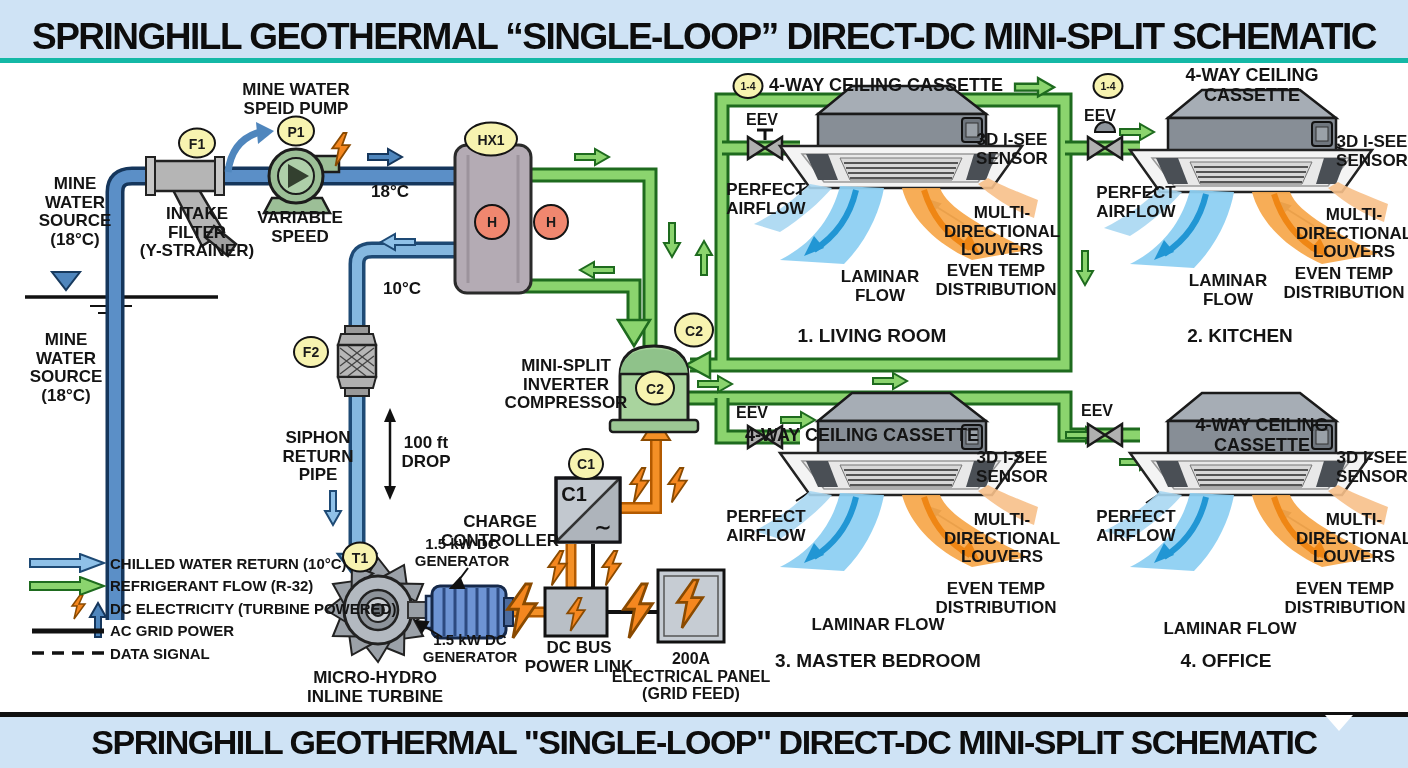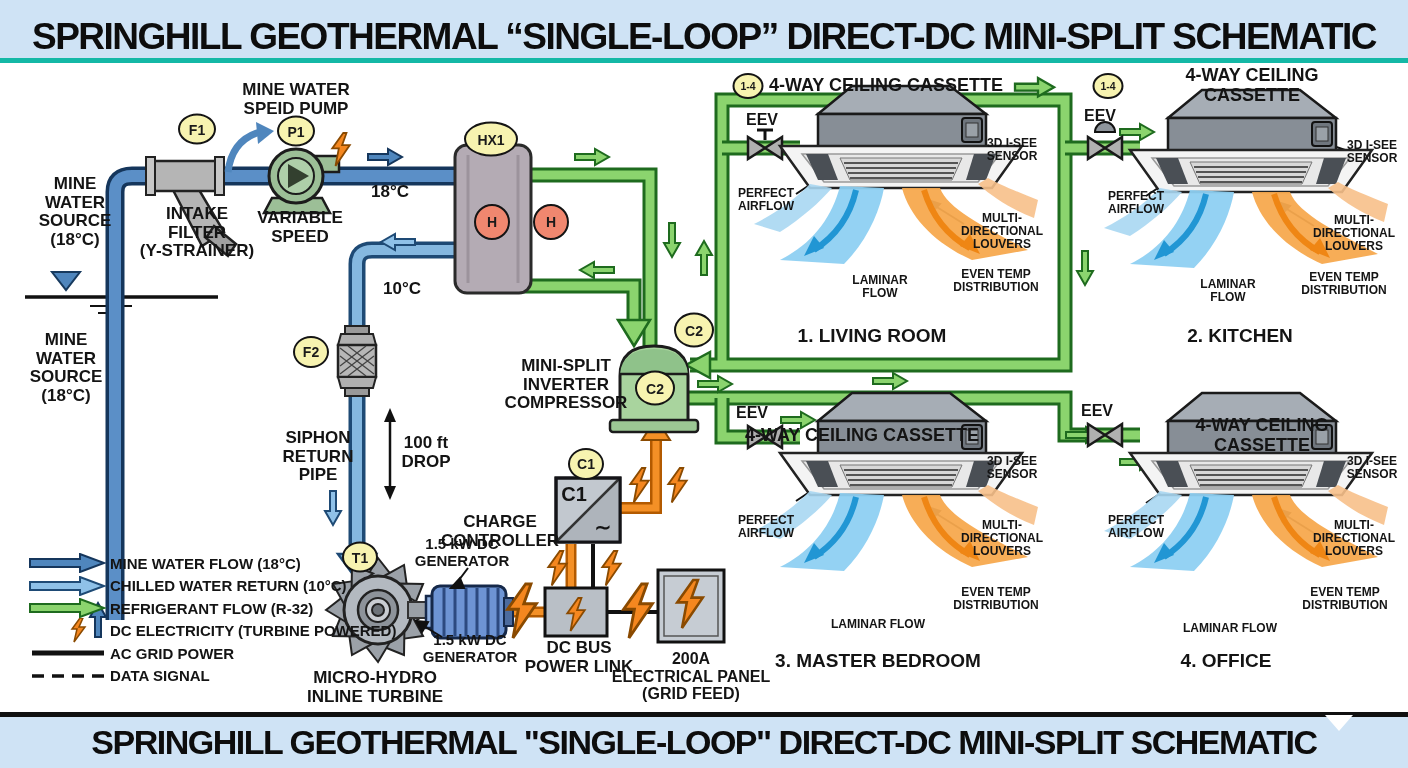--- a/index.html
+++ b/index.html
@@ -7,21 +7,21 @@
          font-family:"Liberation Sans",sans-serif;color:#141414;}
   svg.art{position:absolute;left:0;top:0;}
   .bar{position:absolute;left:0;width:1408px;background:#cfe3f5;display:flex;
        align-items:center;justify-content:center;font-weight:bold;color:#0d0d0d;}
   .bar.top{top:0;height:58px;border-bottom:5px solid #14b8a6;font-size:37px;letter-spacing:-1.5px;align-items:flex-end;}
   .bar.bottom{bottom:0;height:51px;border-top:5px solid #101010;font-size:34px;letter-spacing:-1.5px;}
   .notch{position:absolute;right:55px;top:-2px;width:0;height:0;border-left:14px solid transparent;
          border-right:14px solid transparent;border-top:16px solid #fff;}
   .lbl{position:absolute;transform:translate(-50%,-50%);text-align:center;white-space:pre-line;
        font-weight:bold;line-height:1.1;color:#141414;}
-  .s17{font-size:17px}.s16{font-size:16px}.s15{font-size:15px}.s14{font-size:12px}
+  .s17{font-size:17px}.s16{font-size:16px}.s15{font-size:15px}.s14{font-size:17px}
   .s19{font-size:19px}.s20{font-size:20px}
   .badge{position:absolute;transform:translate(-50%,-50%);display:flex;align-items:center;
          justify-content:center;background:#f7f3b0;border:2.5px solid #141414;border-radius:50%;
          font-weight:bold;font-size:14px;color:#1a1a1a;}
   .badge.hot{background:#f0876f;}
   .leg{position:absolute;left:28px;top:552px;width:330px;}
   .leg-title{font-weight:bold;font-size:16.5px;margin-bottom:3px;}
   .leg-row{display:flex;align-items:center;height:22.5px;}
   .leg-ic{width:82px;flex:0 0 82px;display:flex;align-items:center;}
   .leg-tx{font-weight:bold;font-size:15px;white-space:nowrap;}
@@ -309,21 +309,21 @@
 <div class="lbl s17" style="left:500px;top:532px">CHARGE
 CONTROLLER</div>
 <div class="lbl s20" style="left:574px;top:494px">C1</div>
 <div class="lbl s20" style="left:603px;top:527px">∼</div>
 <div class="lbl s17" style="left:579px;top:658px">DC BUS
 POWER LINK</div>
 <div class="lbl s16" style="left:691px;top:676px">200A
 ELECTRICAL PANEL
 (GRID FEED)</div>
 
-<div class="badge" style="left:197px;top:129px;width:34px;height:27px">F1</div>
+<div class="badge" style="left:197px;top:143px;width:34px;height:27px">F1</div>
 <div class="badge" style="left:296px;top:131px;width:34px;height:27px">P1</div>
 <div class="badge" style="left:491px;top:139px;width:50px;height:31px">HX1</div>
 <div class="badge hot" style="left:492px;top:222px;width:32px;height:32px">H</div>
 <div class="badge hot" style="left:551px;top:222px;width:32px;height:32px">H</div>
 <div class="badge" style="left:311px;top:352px;width:32px;height:28px">F2</div>
 <div class="badge" style="left:360px;top:557px;width:32px;height:27px">T1</div>
 <div class="badge" style="left:586px;top:464px;width:32px;height:28px">C1</div>
 <div class="badge" style="left:655px;top:388px;width:36px;height:31px">C2</div>
 <div class="badge" style="left:694px;top:330px;width:36px;height:31px">C2</div>
 <div class="badge" style="left:748px;top:86px;width:27px;height:22px;font-size:10.5px">1-4</div>
@@ -382,28 +382,20 @@
 AIRFLOW</div>
 <div class="lbl s14" style="left:1354px;top:539px">MULTI-
 DIRECTIONAL
 LOUVERS</div>
 <div class="lbl s14" style="left:1230px;top:629px">LAMINAR FLOW</div>
 <div class="lbl s14" style="left:1345px;top:599px">EVEN TEMP
 DISTRIBUTION</div>
 <div class="lbl s19" style="left:1226px;top:661px">4. OFFICE</div>
 
 <div class="leg">
-  <div class="leg-row">
-    <span class="leg-ic">
-          <svg width="80" height="20">
-            <polygon points="2,6 52,6 52,1 76,10 52,19 52,14 2,14" fill="#4f86bd" stroke="#15365c" stroke-width="2"></polygon>
-          </svg>
-        </span>
-    <span class="leg-tx">MINE WATER FLOW (18°C)</span>
-  </div>
   <div class="leg-row">
     <span class="leg-ic">
           <svg width="80" height="20">
             <polygon points="2,6 52,6 52,1 76,10 52,19 52,14 2,14" fill="#8fc1e8" stroke="#1e4a75" stroke-width="2"></polygon>
           </svg>
         </span>
     <span class="leg-tx">CHILLED WATER RETURN (10°C)</span>
   </div>
   <div class="leg-row">
     <span class="leg-ic">

